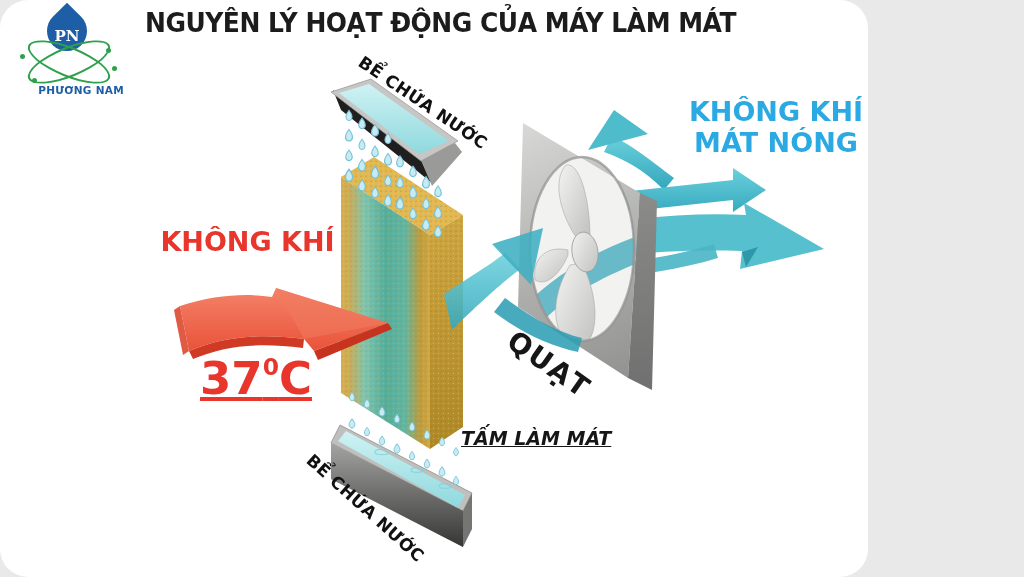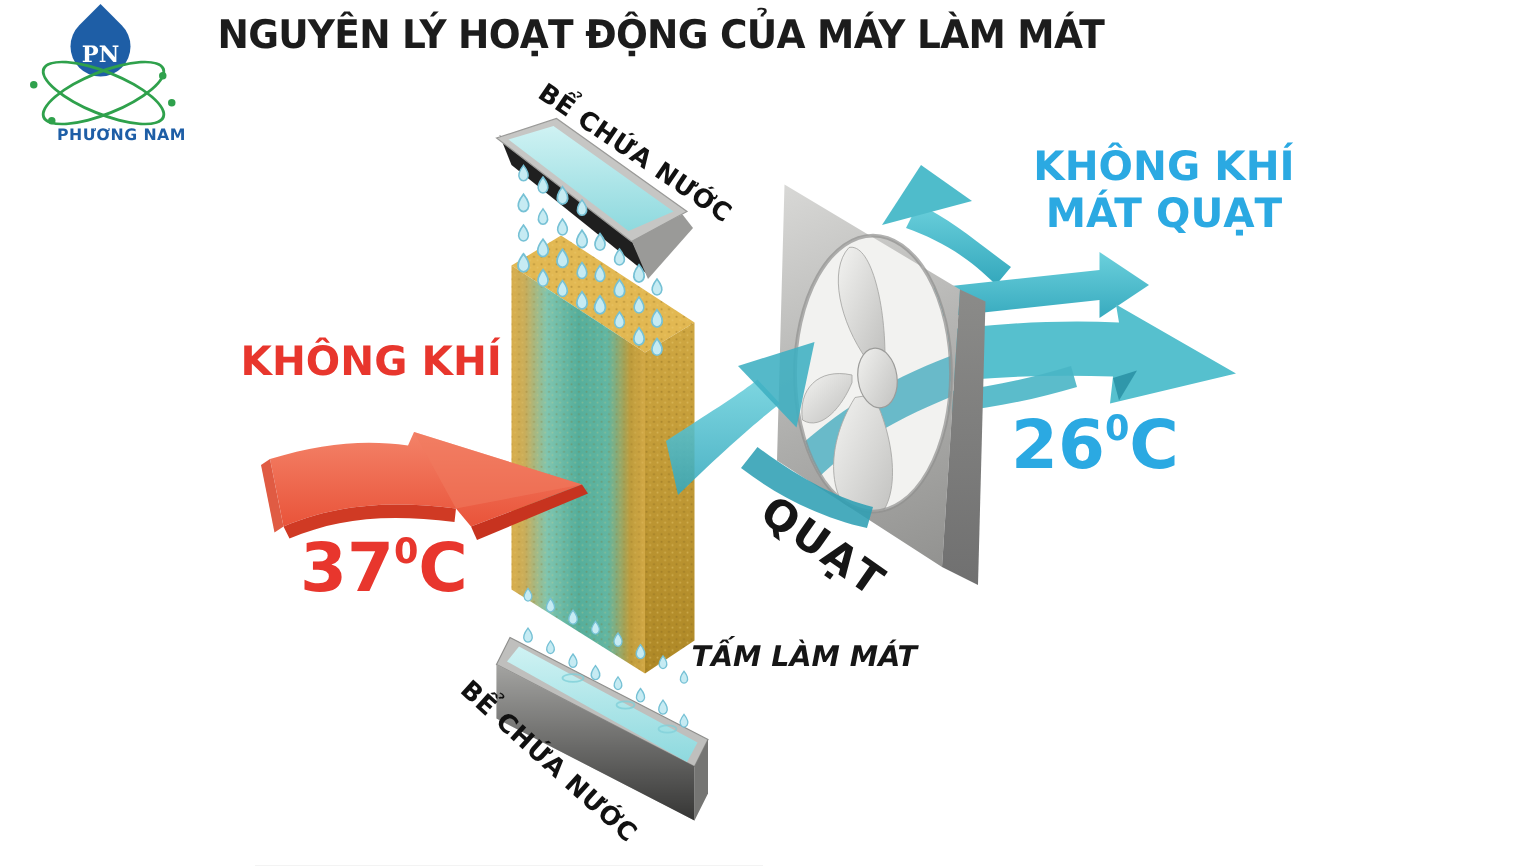--- a/index.html
+++ b/index.html
@@ -1,51 +1,52 @@
 <!DOCTYPE html>
 <html><head>
 <meta charset="utf-8">
 <style>
   html,body{margin:0;padding:0;background:#e9e9e9;}
   .stage{
-    position:relative;width:1024px;height:577px;background:#ffffff;overflow:hidden;
+    position:relative;width:868px;height:577px;background:#ffffff;overflow:hidden;
     font-family:"DejaVu Sans","Liberation Sans",sans-serif;
+    border-radius:28px;
   }
   .stage svg{position:absolute;left:0;top:0;}
   .txt{position:absolute;white-space:nowrap;}
   .title{
     left:145px;top:8px;font-size:25px;font-weight:800;letter-spacing:-0.5px;
     color:#1c1c1c;transform:scaleY(1.05);transform-origin:left top;
   }
   
   .logo{position:absolute;left:14px;top:2px;width:110px;height:104px;}
   .drop{position:absolute;left:33px;top:9px;width:40px;height:40px;background:#1E5EA6;
         border-radius:0 50% 50% 50%;transform:rotate(45deg);}
   .pn{position:absolute;left:33px;top:25px;width:40px;text-align:center;color:#ffffff;
       font-family:"DejaVu Serif","Liberation Serif",serif;font-weight:bold;font-size:15px;}
   .orbit{position:absolute;left:11px;top:45px;width:84px;height:26px;border:2.5px solid #2FA14C;border-radius:50%;}
   .o1{transform:rotate(22deg);} .o2{transform:rotate(-22deg);}
   .odot{position:absolute;width:5px;height:5px;border-radius:50%;background:#2FA14C;}
-  .logo-name{position:absolute;left:12px;top:82px;width:110px;text-align:center;
+  .logo-name{position:absolute;left:0;top:82px;width:110px;text-align:right;
              font-size:10.5px;font-weight:800;color:#1E5EA6;letter-spacing:.3px;}
   
   .lbl-tank{font-size:17px;font-weight:800;color:#111;letter-spacing:.4px;transform-origin:left top;}
   .lbl-tank-top{left:366px;top:52px;transform:rotate(34deg);}
   .lbl-tank-bottom{left:316px;top:450px;transform:rotate(42deg);}
   .lbl-hot{left:150px;top:226px;width:195px;text-align:center;font-size:27px;font-weight:800;
            color:#E8362D;line-height:1.16;}
   .lbl-cold{left:686px;top:96px;width:180px;text-align:center;font-size:27px;font-weight:800;
             color:#2BA9E2;line-height:1.16;}
   .temp{font-size:45px;font-weight:800;}
-  .temp-hot{left:200px;top:352px;color:#E8362D;}
+  .temp-hot{left:200px;top:352px;color:#E8362D;text-decoration:underline;}
   .temp-cold{left:674px;top:270px;color:#2BA9E2;}
   .temp sup{font-size:.52em;position:relative;top:-.12em;vertical-align:super;}
   .lbl-fan{left:520px;top:324px;font-size:28px;font-weight:800;color:#161616;
            letter-spacing:1.5px;transform:rotate(35deg);transform-origin:left top;}
-  .lbl-pad{left:461px;top:427px;font-size:19px;font-weight:800;font-style:italic;color:#161616;}
+  .lbl-pad{left:461px;top:427px;font-size:19px;font-weight:800;font-style:italic;color:#161616;text-decoration:underline;}
   .brand{left:613px;top:531px;font-size:40px;font-weight:800;color:#2B9CD9;letter-spacing:1px;}
 </style>
 </head>
 <body>
 
 <div class="stage">
 
   <svg width="1024" height="577" viewBox="0 0 1024 577">
     <defs>
       <linearGradient id="waterGrad" x1="0" y1="0" x2="0" y2="1">
@@ -238,20 +239,19 @@
   <div class="txt lbl-tank lbl-tank-top">BỂ CHỨA NƯỚC</div>
   <div class="txt lbl-tank lbl-tank-bottom">BỂ CHỨA NƯỚC</div>
 
   <div class="txt lbl-hot">
     <div>KHÔNG KHÍ</div>
   </div>
   <div class="txt temp temp-hot"><span>37</span><sup>0</sup><span>C</span></div>
 
   <div class="txt lbl-cold">
     <div>KHÔNG KHÍ</div>
-    <div>MÁT QUẠT</div>
+    <div>MÁT NÓNG</div>
   </div>
-  <div class="txt temp temp-cold"><span>26</span><sup>0</sup><span>C</span></div>
 
   <div class="txt lbl-fan">QUẠT</div>
   <div class="txt lbl-pad">TẤM LÀM MÁT</div>
 
 </div>
 
 </body></html>

